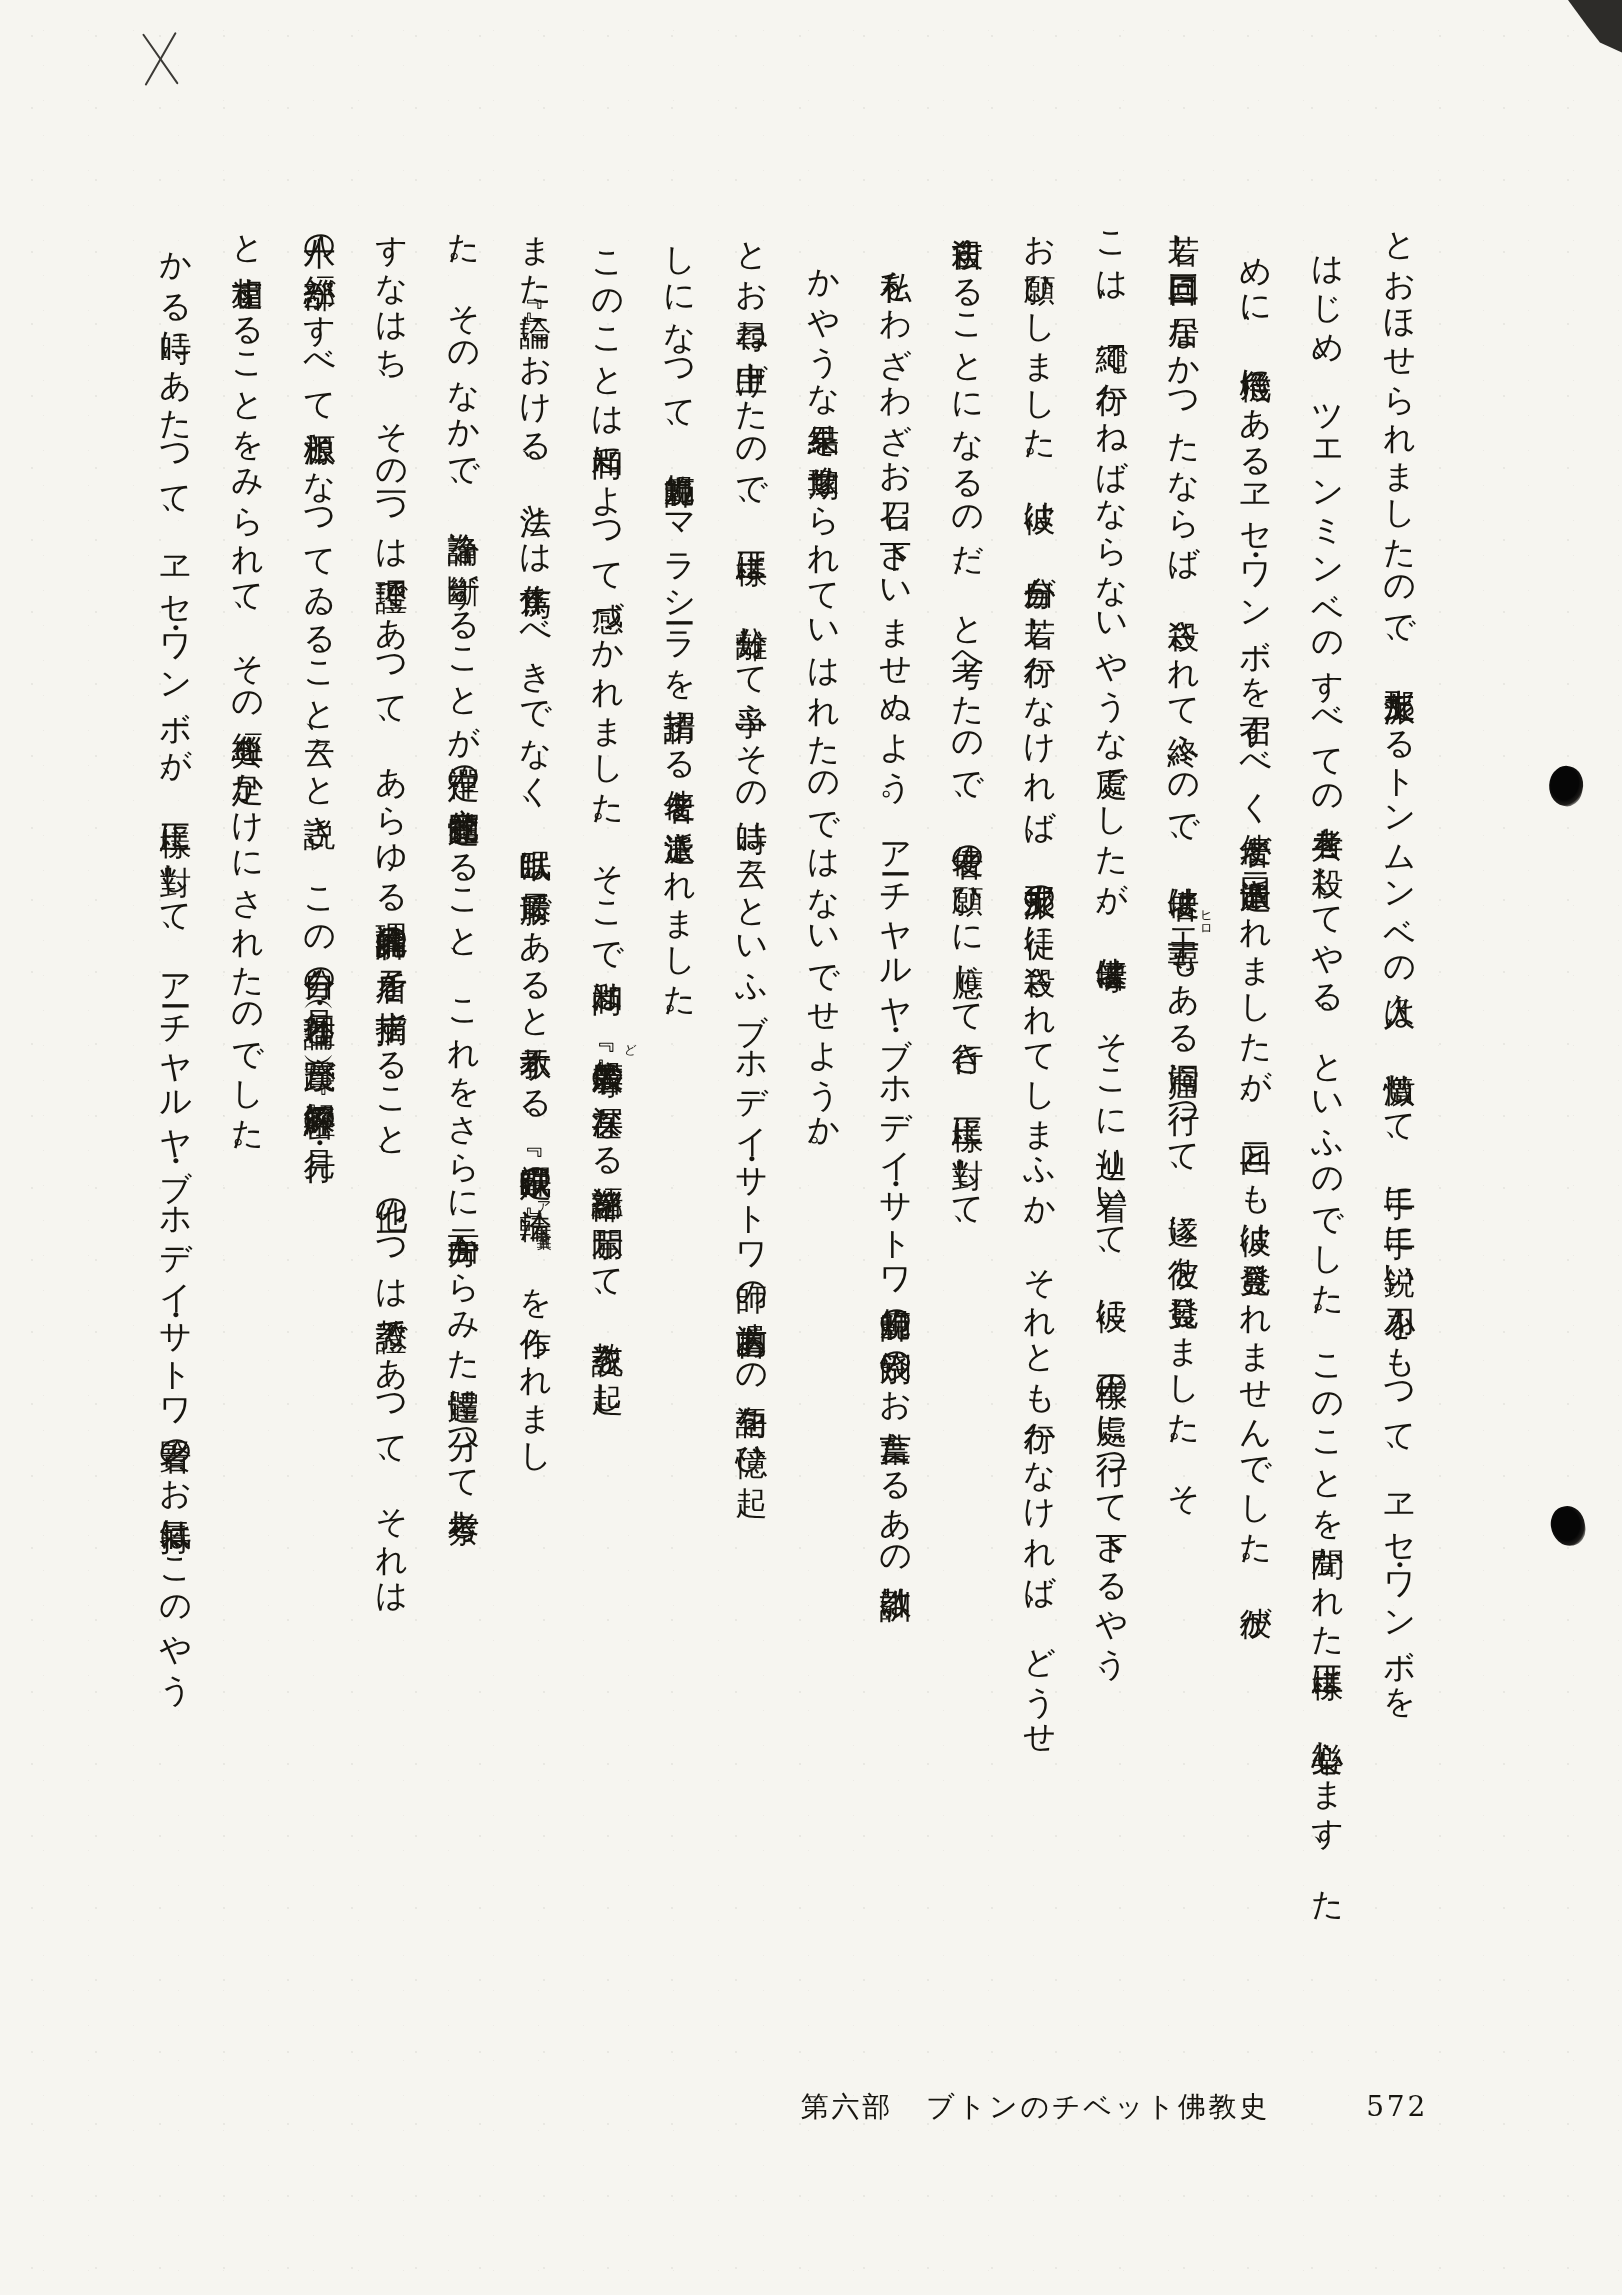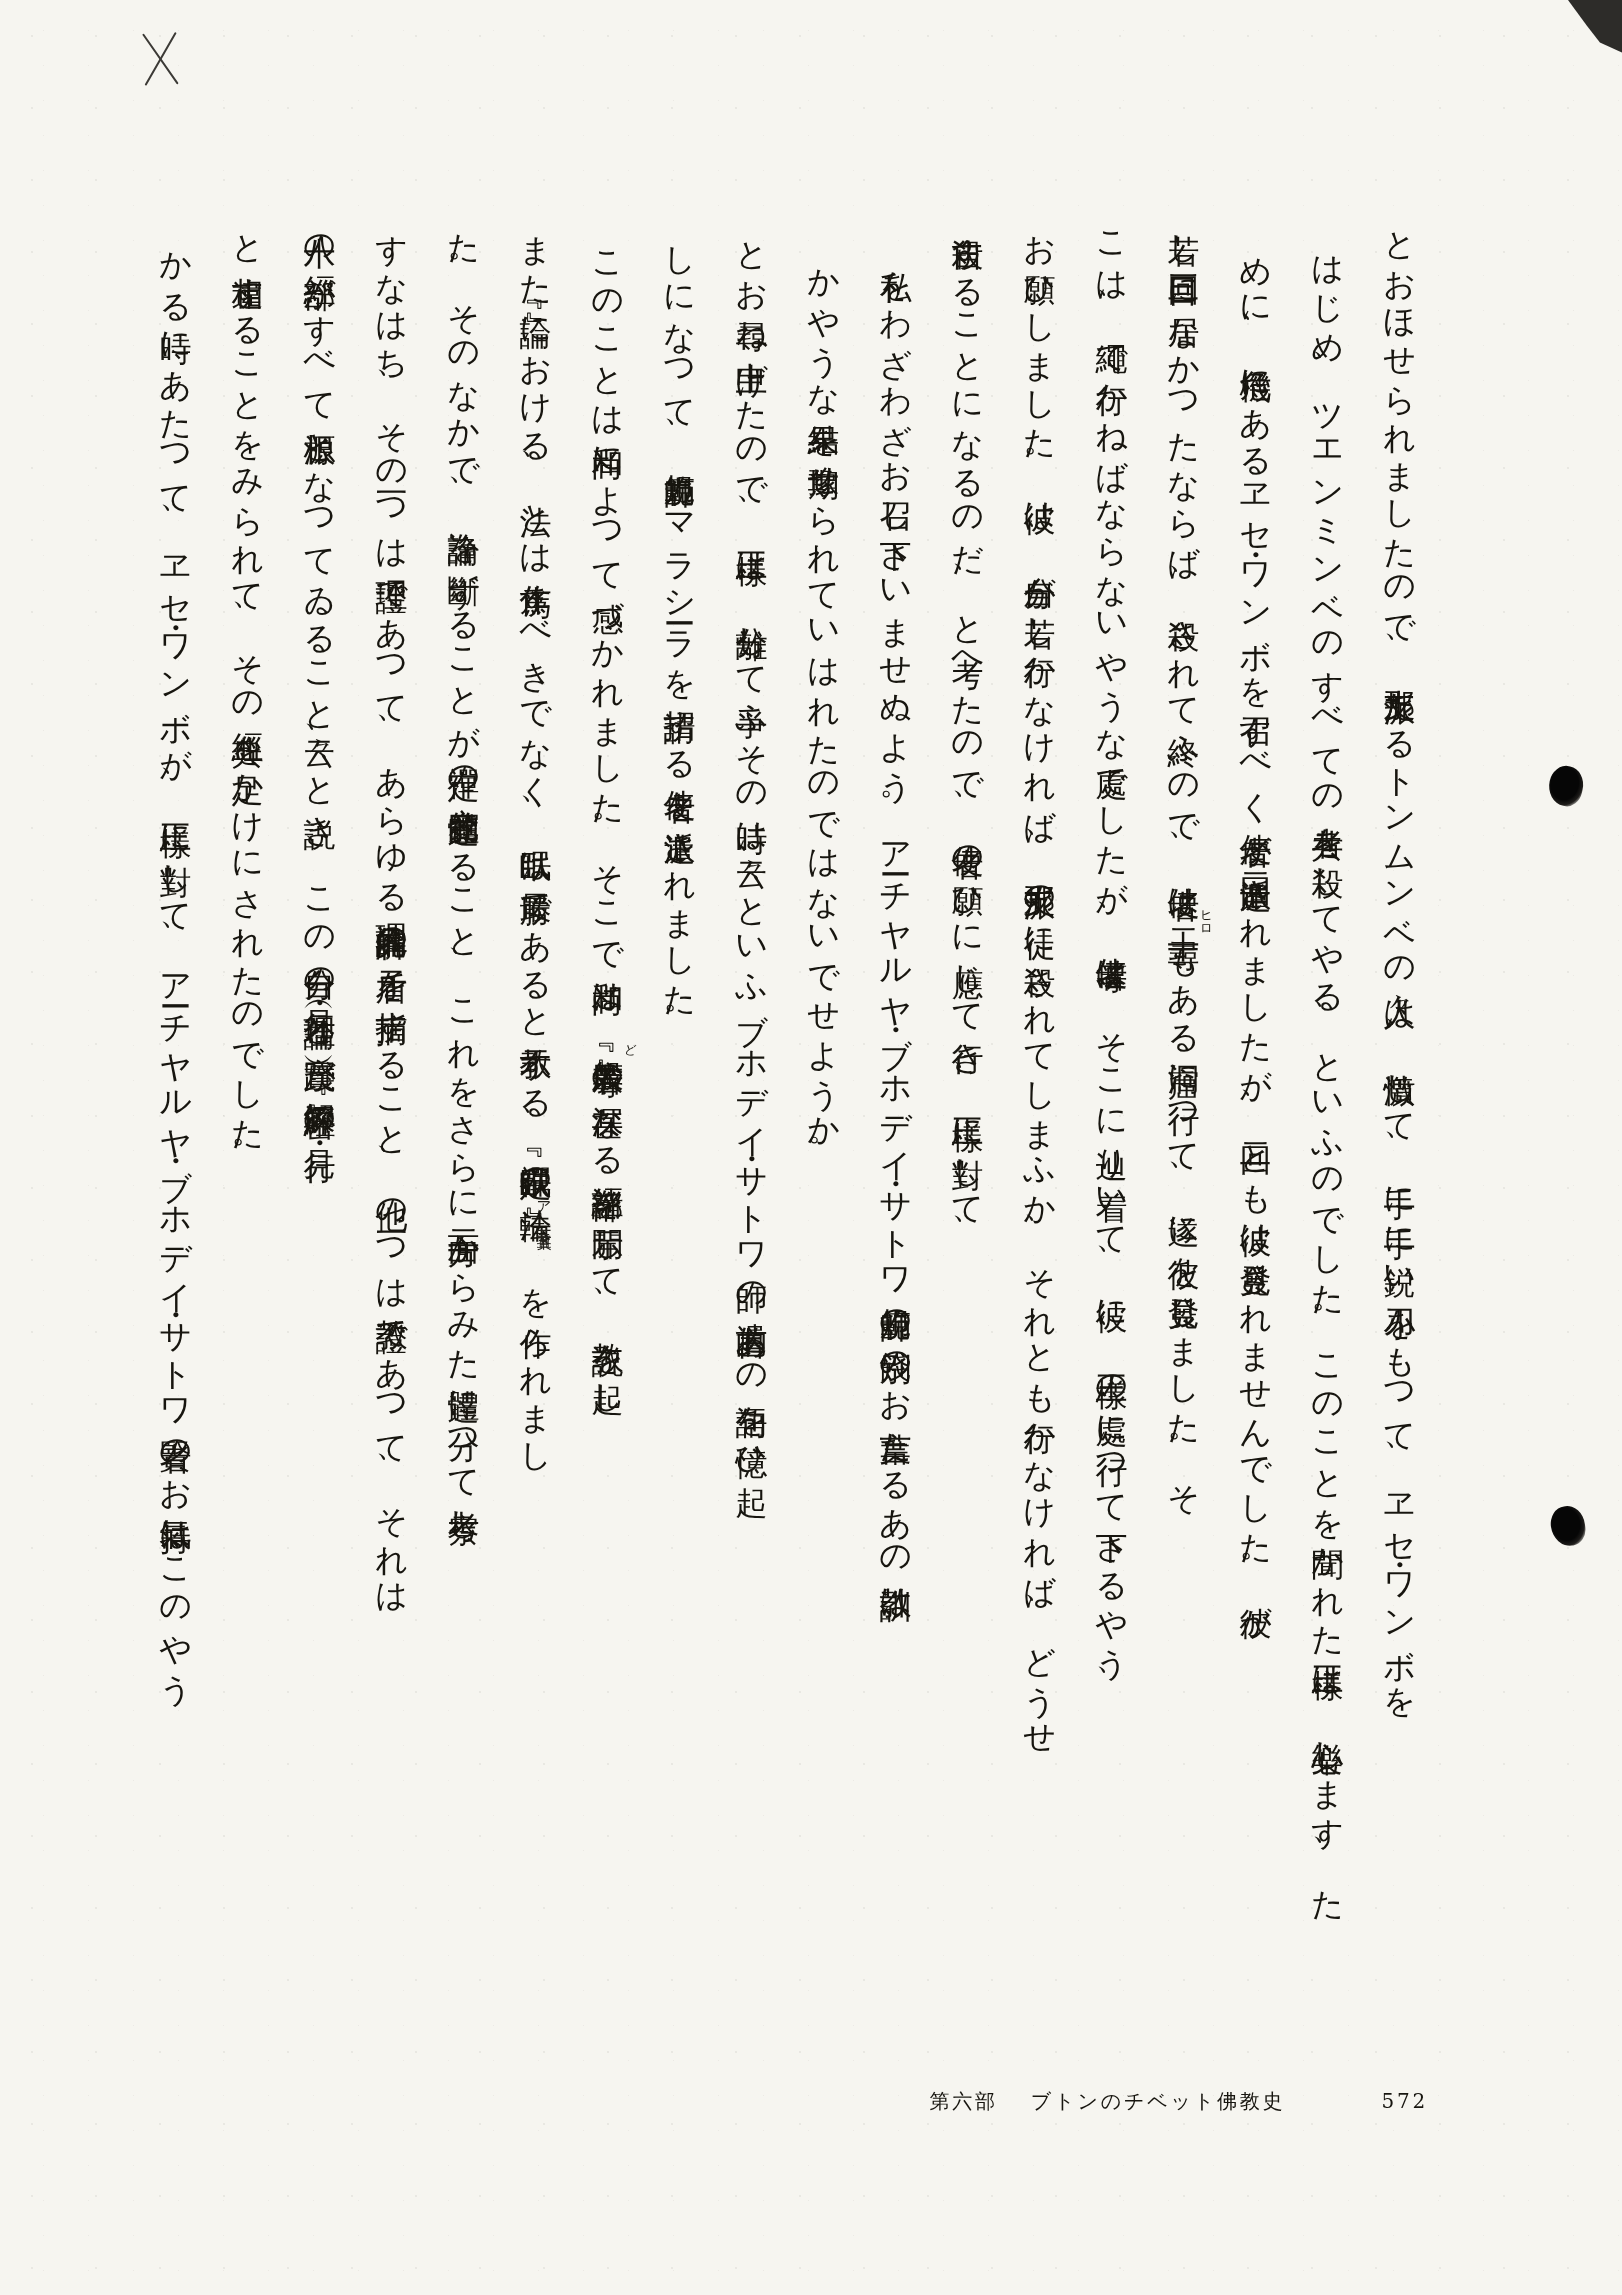--- a/index.html
+++ b/index.html
@@ -21,21 +21,21 @@
   }
   .col{margin:0;padding:0;}
   ruby rt{font-size:12.5px;letter-spacing:0;}
   .ref-note{
     display:inline-block;height:76px;
     font-size:14.7px;line-height:17px;letter-spacing:0.6px;
     vertical-align:middle;color:#24221c;
   }
   .footer{
     position:absolute;top:2088px;right:195px;
-    font-size:20px;letter-spacing:2.8px;white-space:nowrap;margin-left:24px;
+    font-size:28px;letter-spacing:2.8px;white-space:nowrap;margin-left:24px;
   }
   .footer .f-sep{display:inline-block;width:33px;}
   .footer .f-gap{display:inline-block;width:96px;}
   .corner-smudge{
     position:absolute;top:0;right:0;width:55px;height:53px;
     background:#1d1c1a;opacity:.93;
     clip-path:polygon(100% 0,100% 100%,58% 80%,34% 48%,14% 20%,0 0);
   }
   .x-mark{position:absolute;left:134px;top:33px;width:52px;height:52px;}
   .x-mark::before,.x-mark::after{

